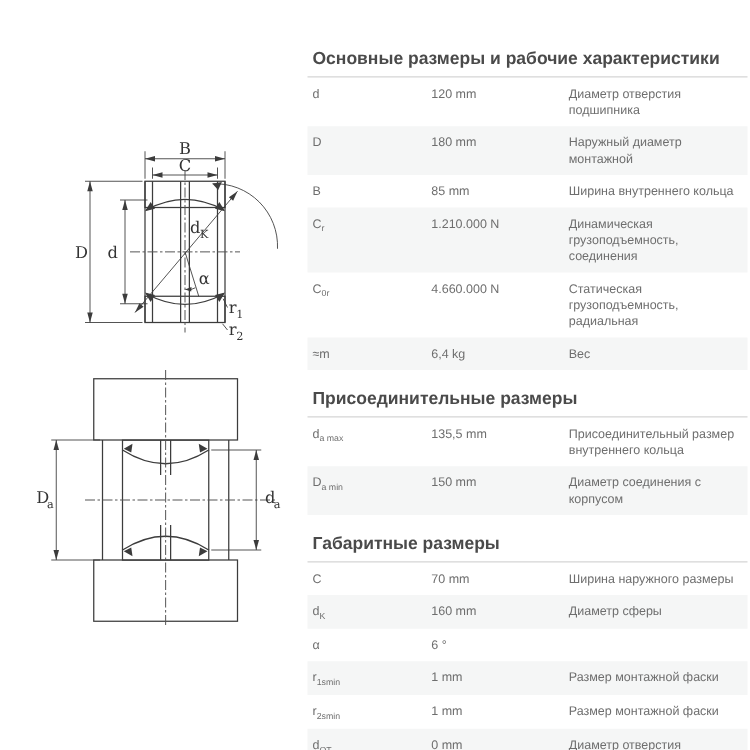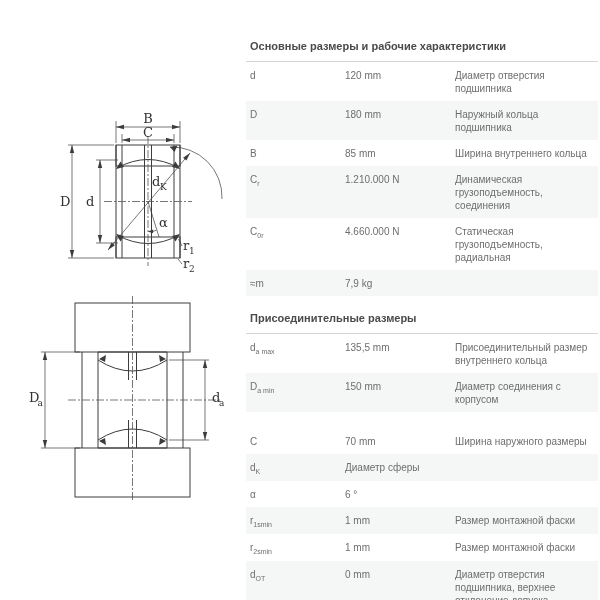--- a/index.html
+++ b/index.html
@@ -4,21 +4,21 @@
 <style>
   :root{
     --row_alt:#f5f6f6; --rule:#d5d5d5; --heading:#4a4a4a; --text:#6e6e6e; --line:#3c3c3c;
   }
   html,body{margin:0;padding:0;background:#fff;}
   .page{position:relative;width:600px;height:600px;background:#fff;overflow:hidden;
         font-family:"Liberation Sans",sans-serif;}
   
   .specs{position:absolute;left:246px;top:40px;width:352px;}
   .spec-section{margin-bottom:16px;}
-  .section-title{font-size:11px;font-weight:bold;color:var(--heading);
+  .section-title{font-size:14px;font-weight:bold;color:var(--heading);
                  padding:0 0 8px 4px;line-height:13px;border-bottom:1px solid var(--rule);}
   .trow{display:grid;grid-template-columns:95px 110px 1fr;
         padding:6.5px 0 6.5px 4px;font-size:10px;line-height:13px;color:var(--text);}
   .trow.alt{background:var(--row_alt);}
   .cell{padding-right:6px;}
   .cell.sym sub{font-size:7px;line-height:1;}
   
   .drawing1{position:absolute;left:56px;top:100px;}
   .drawing2{position:absolute;left:20px;top:294px;}
   svg .ln{stroke:var(--line);stroke-width:1;fill:none;}
@@ -166,67 +166,70 @@
       <div class="section-title">Основные размеры и рабочие характеристики</div>
       <div>
           <div class="trow">
             <div class="cell sym"><span>d</span></div>
             <div class="cell val">120 mm</div>
             <div class="cell desc">Диаметр отверстия подшипника</div>
           </div>
           <div class="trow alt">
             <div class="cell sym"><span>D</span></div>
             <div class="cell val">180 mm</div>
-            <div class="cell desc">Наружный кольца подшипника</div>
+            <div class="cell desc">Наружный диаметр монтажной</div>
           </div>
           <div class="trow">
             <div class="cell sym"><span>B</span></div>
             <div class="cell val">85 mm</div>
             <div class="cell desc">Ширина внутреннего кольца</div>
           </div>
           <div class="trow alt">
             <div class="cell sym"><span>C</span><sub>r</sub></div>
             <div class="cell val">1.210.000 N</div>
             <div class="cell desc">Динамическая грузоподъемность, соединения</div>
           </div>
           <div class="trow">
             <div class="cell sym"><span>C</span><sub>0r</sub></div>
             <div class="cell val">4.660.000 N</div>
             <div class="cell desc">Статическая грузоподъемность, радиальная</div>
           </div>
           <div class="trow alt">
             <div class="cell sym"><span>≈m</span></div>
-            <div class="cell val">7,9 kg</div>
+            <div class="cell val">6,4 kg</div>
+            <div class="cell desc">Вес</div>
           </div>
         </div>
     </div>
     <div class="spec-section">
       <div class="section-title">Присоединительные размеры</div>
       <div>
           <div class="trow">
             <div class="cell sym"><span>d</span><sub>a max</sub></div>
             <div class="cell val">135,5 mm</div>
             <div class="cell desc">Присоединительный размер внутреннего кольца</div>
           </div>
           <div class="trow alt">
             <div class="cell sym"><span>D</span><sub>a min</sub></div>
             <div class="cell val">150 mm</div>
             <div class="cell desc">Диаметр соединения с корпусом</div>
           </div>
         </div>
     </div>
     <div class="spec-section">
+      <div class="section-title">Габаритные размеры</div>
       <div>
           <div class="trow">
             <div class="cell sym"><span>C</span></div>
             <div class="cell val">70 mm</div>
             <div class="cell desc">Ширина наружного размеры</div>
           </div>
           <div class="trow alt">
             <div class="cell sym"><span>d</span><sub>K</sub></div>
+            <div class="cell val">160 mm</div>
             <div class="cell desc">Диаметр сферы</div>
           </div>
           <div class="trow">
             <div class="cell sym"><span>α</span></div>
             <div class="cell val">6 °</div>
           </div>
           <div class="trow alt">
             <div class="cell sym"><span>r</span><sub>1smin</sub></div>
             <div class="cell val">1 mm</div>
             <div class="cell desc">Размер монтажной фаски</div>

